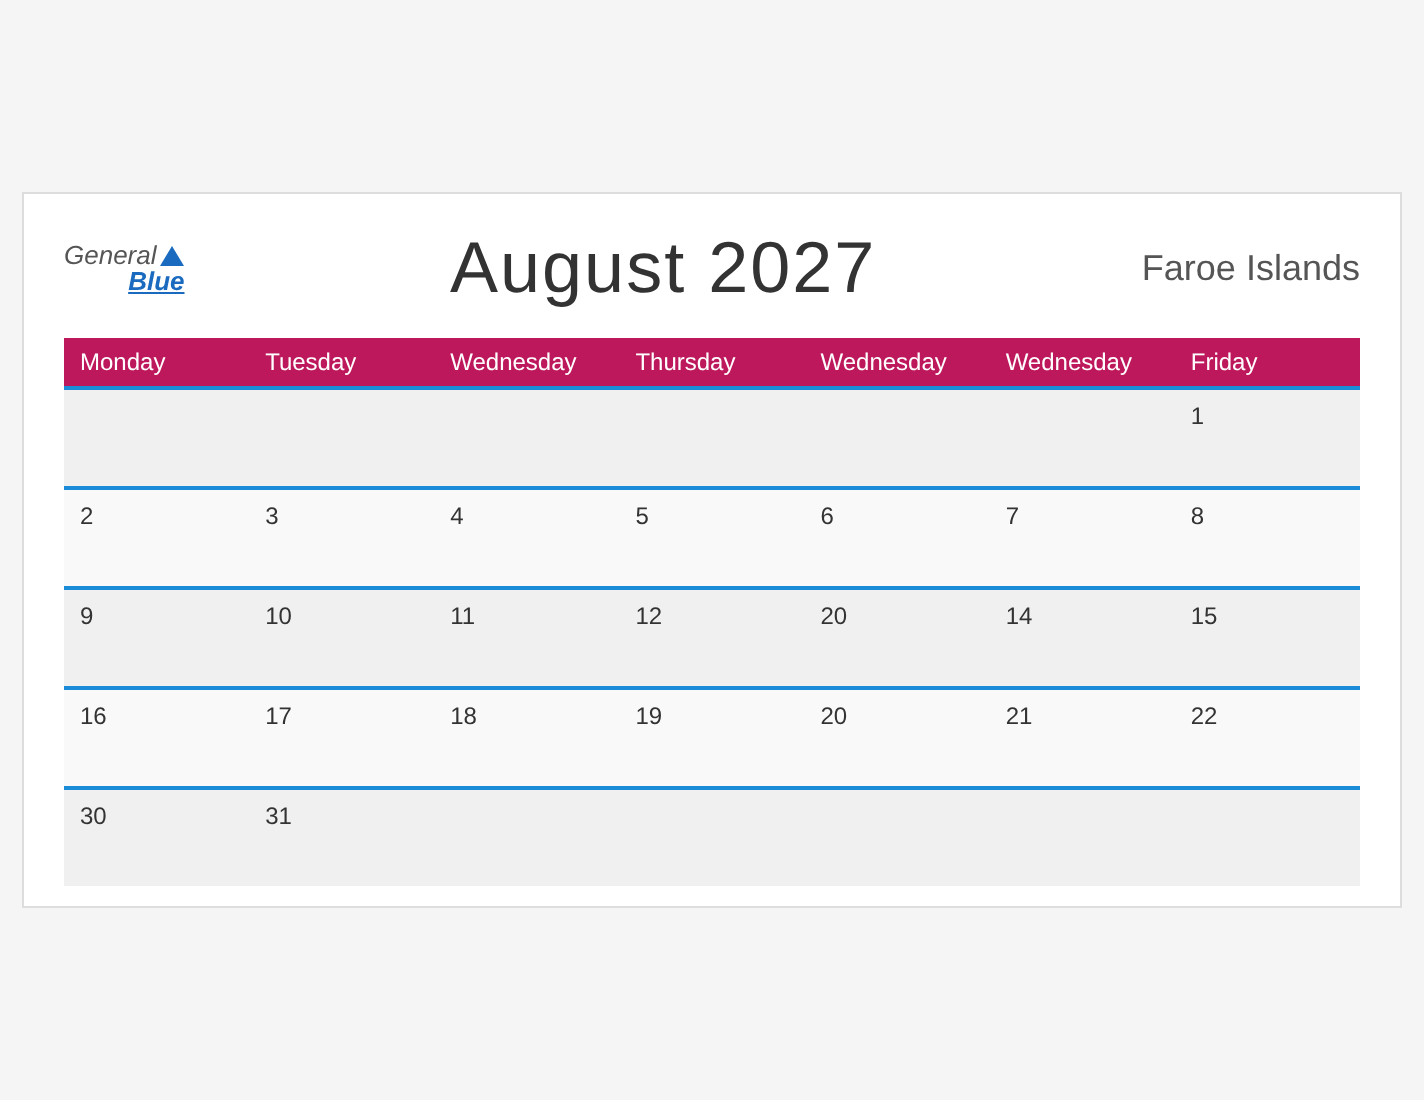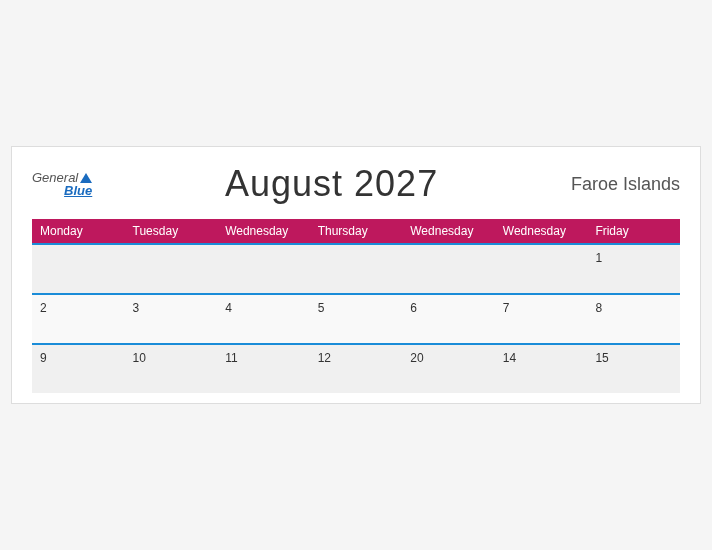--- a/index.html
+++ b/index.html
@@ -148,15 +148,33 @@
         </tr>
         <tr>
           <td>9</td>
           <td>10</td>
           <td>11</td>
           <td>12</td>
           <td>20</td>
           <td>14</td>
           <td>15</td>
         </tr>
+        <tr>
+          <td>16</td>
+          <td>17</td>
+          <td>18</td>
+          <td>19</td>
+          <td>20</td>
+          <td>21</td>
+          <td>22</td>
+        </tr>
+        <tr>
+          <td>30</td>
+          <td>31</td>
+          <td></td>
+          <td></td>
+          <td></td>
+          <td></td>
+          <td></td>
+        </tr>
       </tbody>
   </table>
 </div>
 
 </body></html>

